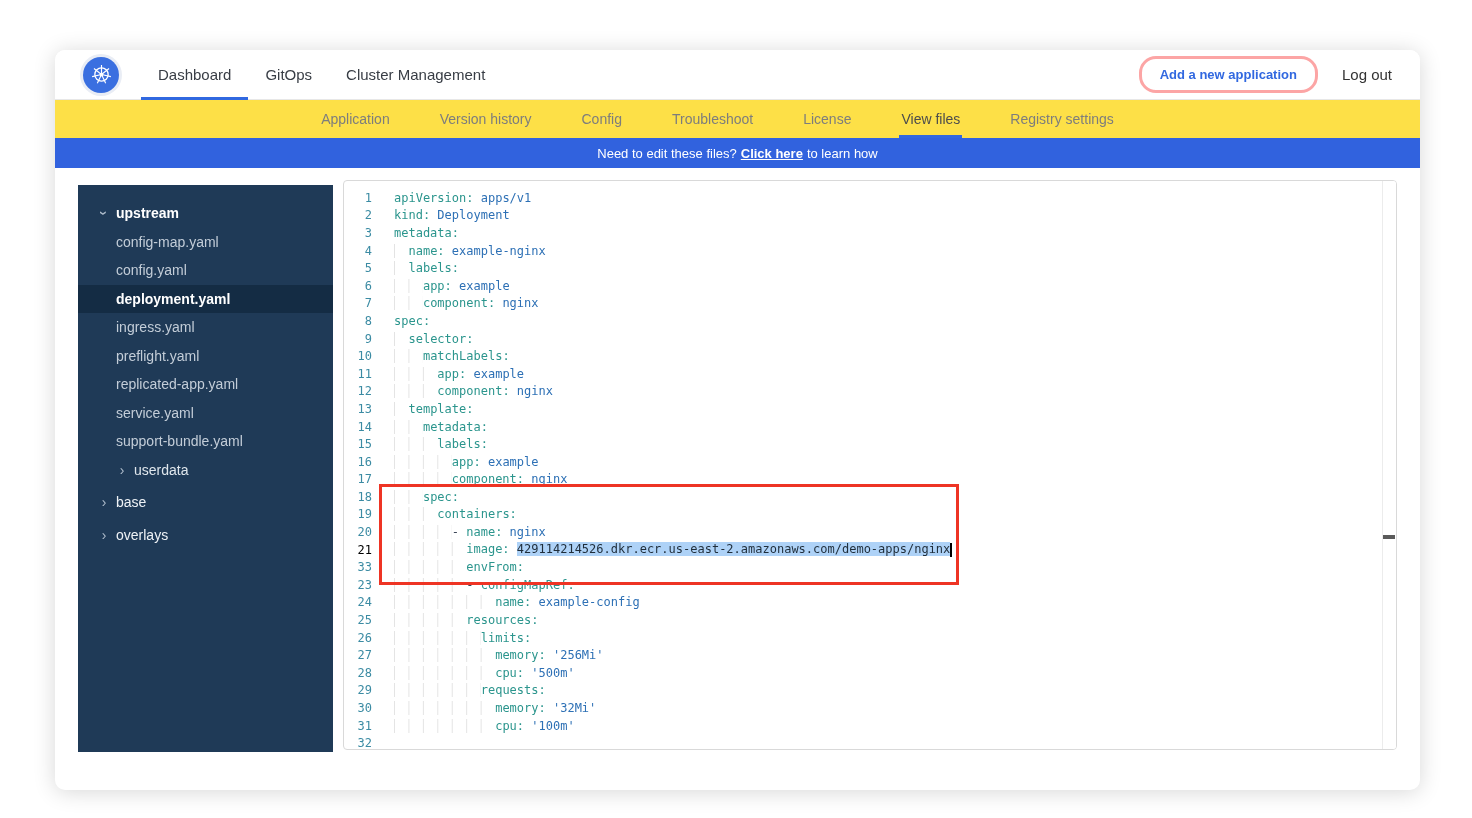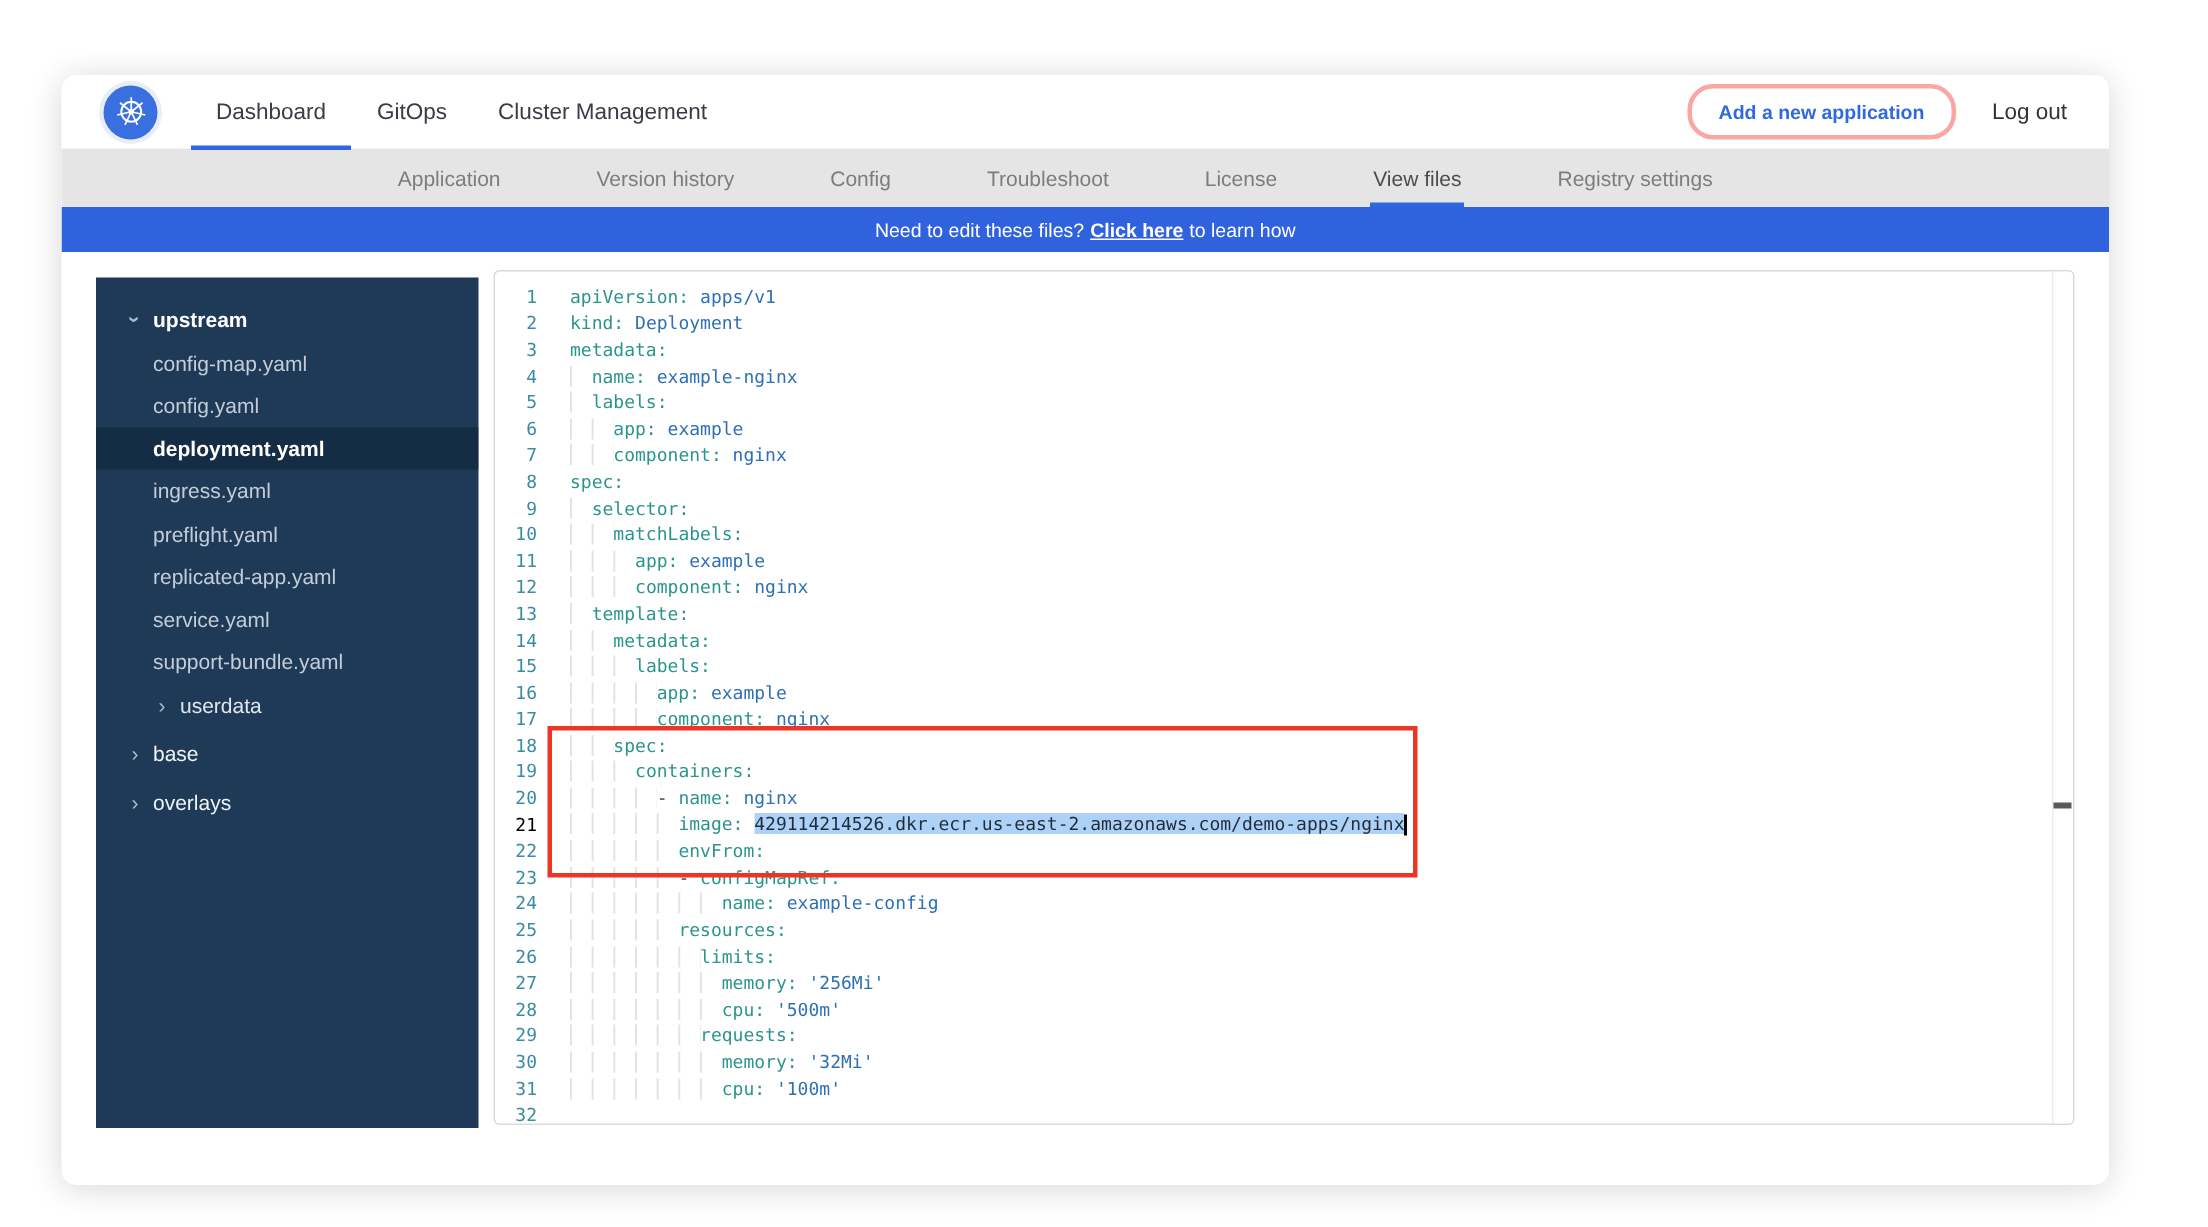--- a/index.html
+++ b/index.html
@@ -1,33 +1,33 @@
 <!DOCTYPE html>
 <html><head>
 <meta charset="utf-8">
 <style>
   * { margin:0; padding:0; box-sizing:border-box; }
   html,body { width:1472px; height:818px; background:#ffffff; font-family:"Liberation Sans", sans-serif; overflow:hidden; }
-  .card { position:absolute; left:41px; top:50px; width:1365px; height:740px; background:#fff;
+  .card { position:absolute; left:55px; top:50px; width:1365px; height:740px; background:#fff;
           border-radius:10px; box-shadow:0 2px 22px rgba(0,0,0,0.16); overflow:hidden; }
 
   
   .hdr { height:50px; display:flex; align-items:center; padding:0 28px; border-bottom:1px solid #e7e7e7; background:#fff; }
   .logo { width:36px; height:36px; border-radius:50%; background:#3a6fe0; display:flex; align-items:center; justify-content:center;
           box-shadow:0 0 0 3px #e9edf5; flex:0 0 auto; }
   .hdr-tabs { display:flex; align-items:stretch; height:50px; margin-left:22px; }
   .hdr-tab { display:flex; align-items:center; padding:0 17px; font-size:15px; color:#383d45; cursor:pointer; }
   .hdr-tab.active { box-shadow:inset 0 -3px 0 #3168e0; }
   .hdr-right { margin-left:auto; display:flex; align-items:center; gap:24px; }
   .add-btn { color:#3168e0; border:3px solid #fca5a5; border-radius:17px; padding:8px 18px; font-size:13px; font-weight:bold;
              background:#fff; cursor:pointer; white-space:nowrap; }
   .logout { font-size:15px; color:#333; cursor:pointer;text-align:right; }
 
   
-  .subnav { height:38px; background:#e5e5e5; display:flex; align-items:stretch; justify-content:center; gap:60px; padding-right:40px; }
+  .subnav { height:38px; background:#fde047; display:flex; align-items:stretch; justify-content:center; gap:46px; padding-right:40px; }
   .subtab { display:flex; align-items:center; font-size:14px; color:#7d7d7d; cursor:pointer; padding:0 2px; }
   .subtab.active { color:#4c4c4c; box-shadow:inset 0 -3px 0 #3168e0; }
 
   
   .banner { height:30px; background:#3162de; color:#fff; display:flex; align-items:center; justify-content:center; font-size:13px; gap:4px; }
   .banner a { color:#fff; font-weight:bold; text-decoration:underline; cursor:pointer; }
 
   
   .sidebar { position:absolute; left:23px; top:135px; width:255px; height:567px; background:#1f3a57; overflow:hidden; padding-top:6px; }
   .tree-item { height:28.5px; display:flex; align-items:center; color:#c3cdd8; font-size:14px; cursor:pointer; }
@@ -164,21 +164,21 @@
         <div class="code-line"><span class="ln">12</span><span class="lc"><span class="ind">      </span><span class="tk-k">component:</span><span class="tk-p"> </span><span class="tk-v">nginx</span></span></div>
         <div class="code-line"><span class="ln">13</span><span class="lc"><span class="ind">  </span><span class="tk-k">template:</span></span></div>
         <div class="code-line"><span class="ln">14</span><span class="lc"><span class="ind">    </span><span class="tk-k">metadata:</span></span></div>
         <div class="code-line"><span class="ln">15</span><span class="lc"><span class="ind">      </span><span class="tk-k">labels:</span></span></div>
         <div class="code-line"><span class="ln">16</span><span class="lc"><span class="ind">        </span><span class="tk-k">app:</span><span class="tk-p"> </span><span class="tk-v">example</span></span></div>
         <div class="code-line"><span class="ln">17</span><span class="lc"><span class="ind">        </span><span class="tk-k">component:</span><span class="tk-p"> </span><span class="tk-v">nginx</span></span></div>
         <div class="code-line"><span class="ln">18</span><span class="lc"><span class="ind">    </span><span class="tk-k">spec:</span></span></div>
         <div class="code-line"><span class="ln">19</span><span class="lc"><span class="ind">      </span><span class="tk-k">containers:</span></span></div>
         <div class="code-line"><span class="ln">20</span><span class="lc"><span class="ind">        </span><span class="tk-p">- </span><span class="tk-k">name:</span><span class="tk-p"> </span><span class="tk-v">nginx</span></span></div>
         <div class="code-line"><span class="ln active">21</span><span class="lc"><span class="ind">          </span><span class="tk-k">image:</span><span class="tk-p"> </span><span class="tk-s">429114214526.dkr.ecr.us-east-2.amazonaws.com/demo-apps/nginx</span><span class="cursor"></span></span></div>
-        <div class="code-line"><span class="ln">22</span><span class="lc"><span class="ind">          </span><span class="tk-k">envFrom:</span></span></div>
+        <div class="code-line"><span class="ln">33</span><span class="lc"><span class="ind">          </span><span class="tk-k">envFrom:</span></span></div>
         <div class="code-line"><span class="ln">23</span><span class="lc"><span class="ind">          </span><span class="tk-p">- </span><span class="tk-k">configMapRef:</span></span></div>
         <div class="code-line"><span class="ln">24</span><span class="lc"><span class="ind">              </span><span class="tk-k">name:</span><span class="tk-p"> </span><span class="tk-v">example-config</span></span></div>
         <div class="code-line"><span class="ln">25</span><span class="lc"><span class="ind">          </span><span class="tk-k">resources:</span></span></div>
         <div class="code-line"><span class="ln">26</span><span class="lc"><span class="ind">            </span><span class="tk-k">limits:</span></span></div>
         <div class="code-line"><span class="ln">27</span><span class="lc"><span class="ind">              </span><span class="tk-k">memory:</span><span class="tk-p"> </span><span class="tk-v">'256Mi'</span></span></div>
         <div class="code-line"><span class="ln">28</span><span class="lc"><span class="ind">              </span><span class="tk-k">cpu:</span><span class="tk-p"> </span><span class="tk-v">'500m'</span></span></div>
         <div class="code-line"><span class="ln">29</span><span class="lc"><span class="ind">            </span><span class="tk-k">requests:</span></span></div>
         <div class="code-line"><span class="ln">30</span><span class="lc"><span class="ind">              </span><span class="tk-k">memory:</span><span class="tk-p"> </span><span class="tk-v">'32Mi'</span></span></div>
         <div class="code-line"><span class="ln">31</span><span class="lc"><span class="ind">              </span><span class="tk-k">cpu:</span><span class="tk-p"> </span><span class="tk-v">'100m'</span></span></div>
         <div class="code-line"><span class="ln">32</span><span class="lc"></span></div>

